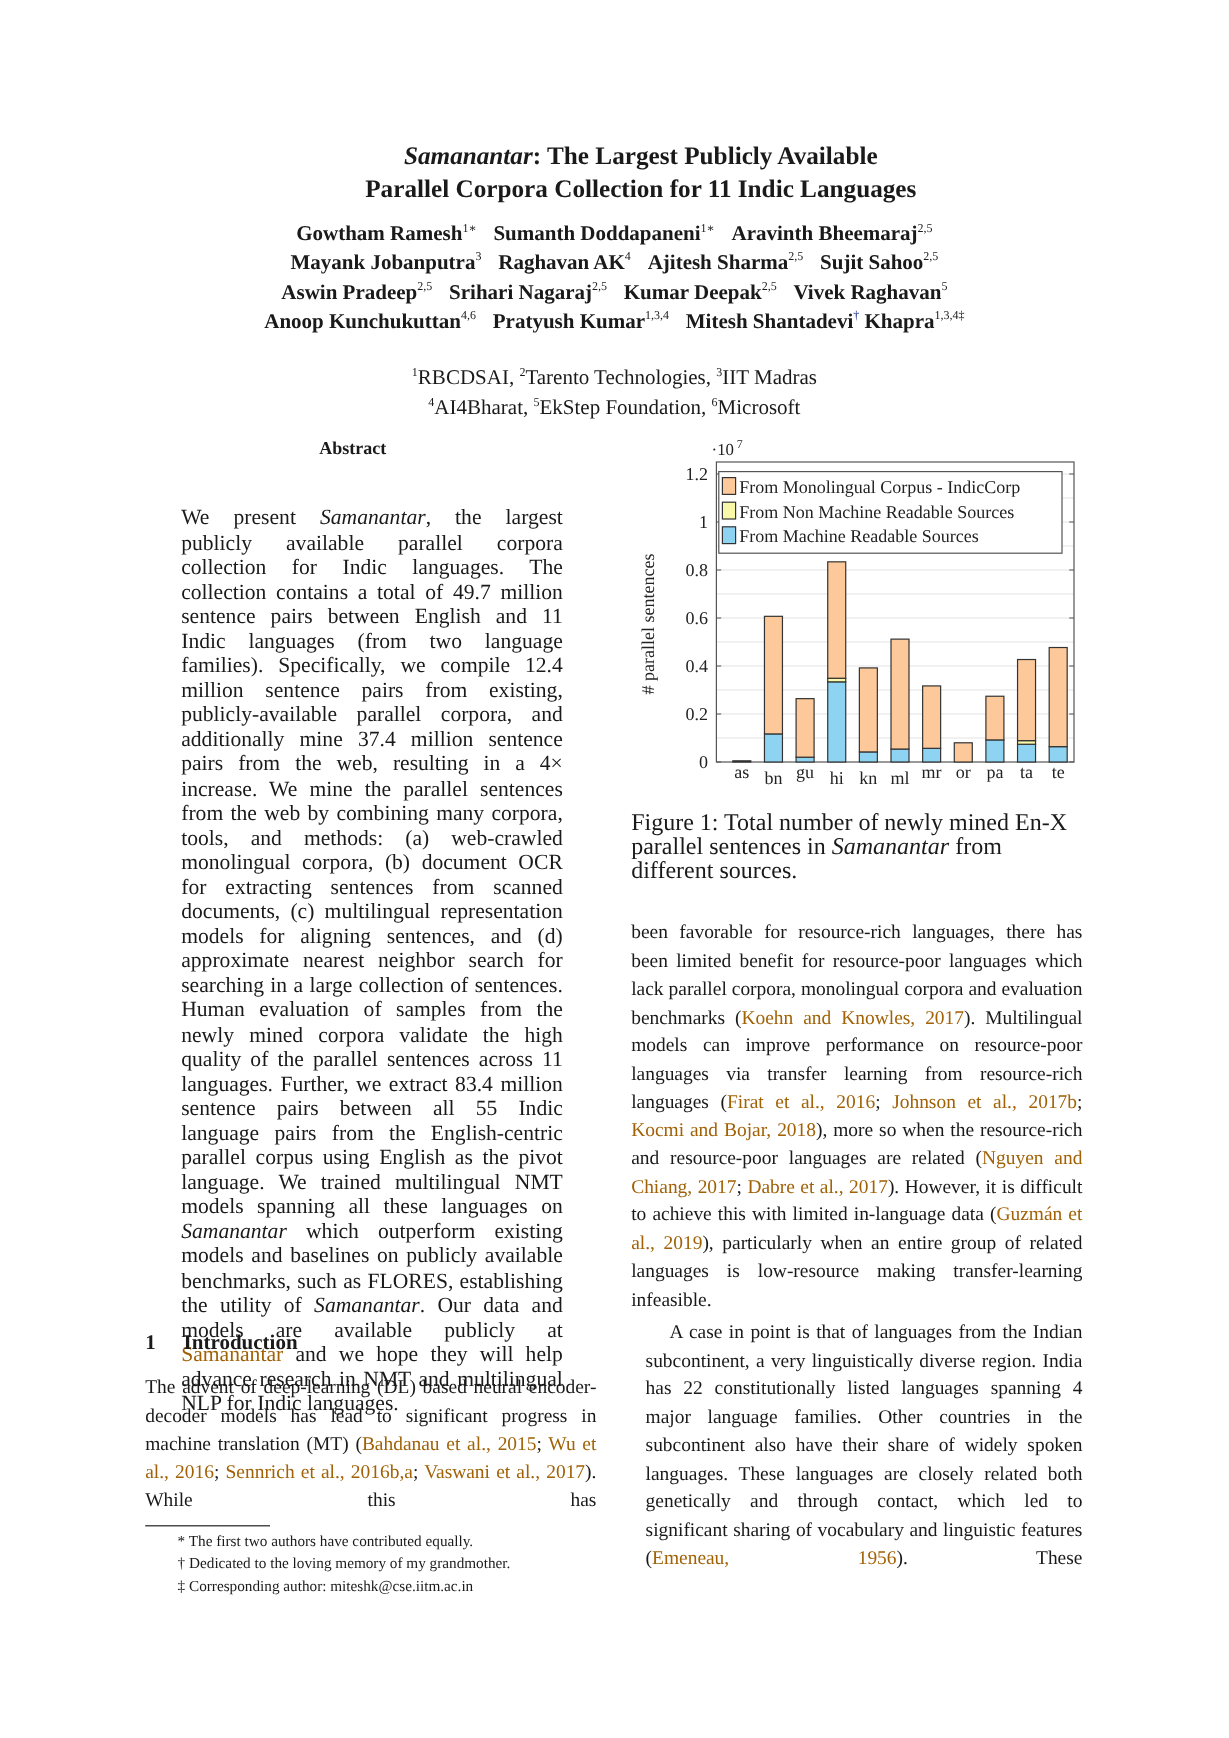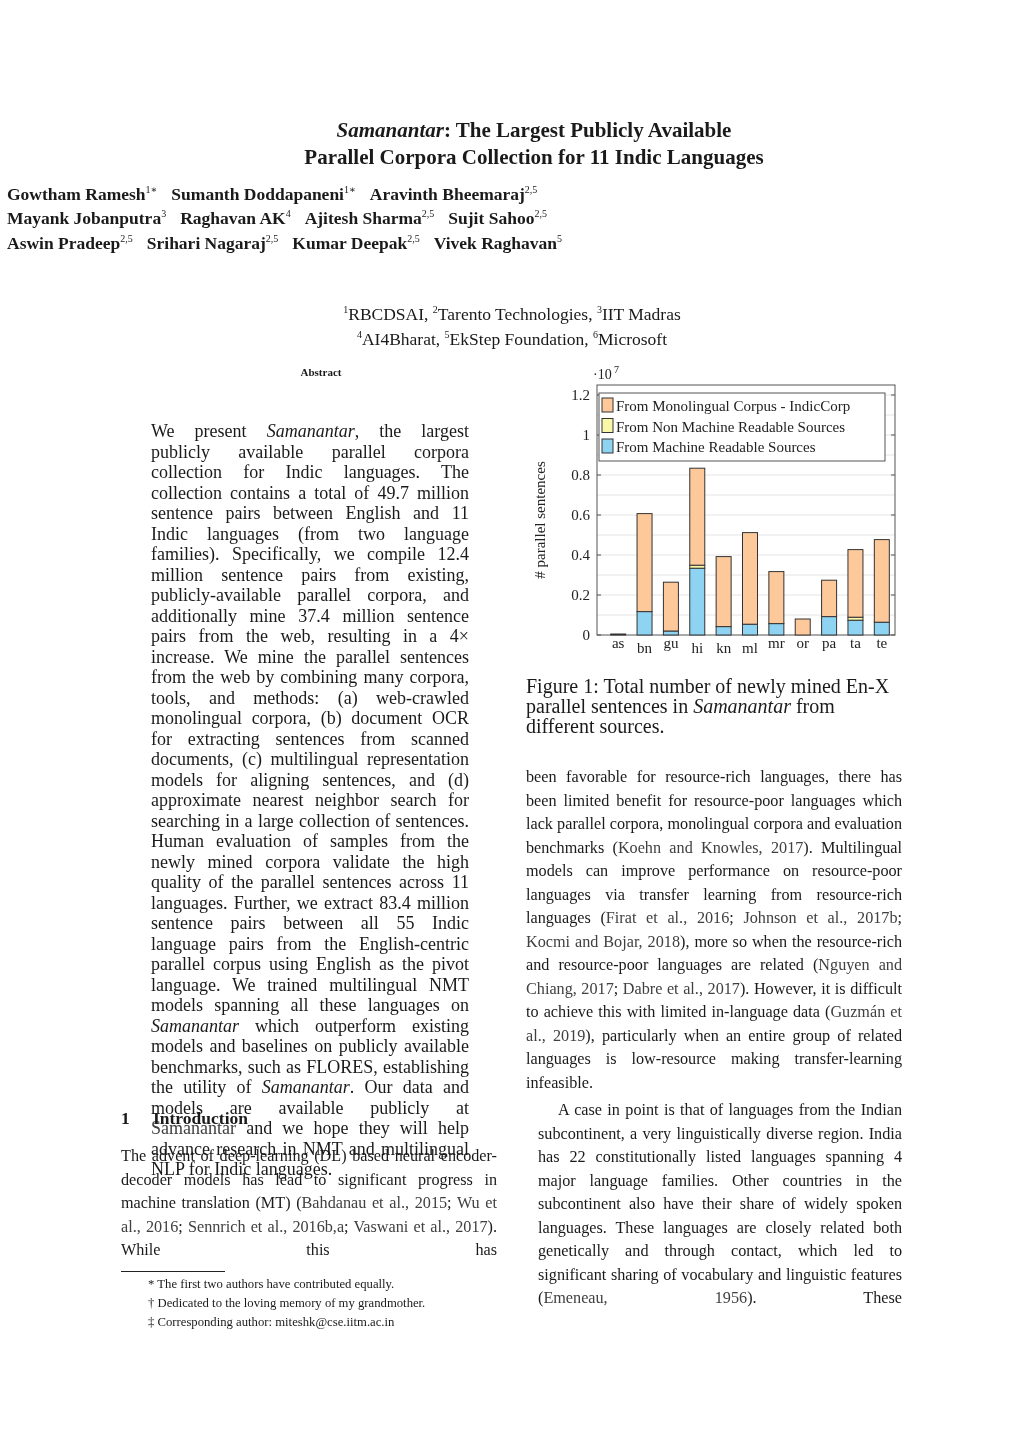--- a/index.html
+++ b/index.html
@@ -1,29 +1,29 @@
 <!DOCTYPE html>
 <html><head>
 <meta charset="utf-8">
 <style>
   * { box-sizing: border-box; margin: 0; padding: 0; }
   html, body { width: 1024px; height: 1448px; background: #ffffff; }
   body { position: relative; font-family: "Liberation Serif", "DejaVu Serif", serif; color: #1a1a1a; overflow: hidden; }
   .title { position: absolute; left: 0; width: 1024px; top: 117px; text-align: center; font-weight: bold; font-size: 21px; line-height: 27px; padding-left: 44px; }
   .title .it { font-style: italic; }
-  .authors { position: absolute; left: 0; width: 1024px; top: 182px; font-weight: bold; font-size: 17.5px; line-height: 24.3px; }
+  .authors { position: absolute; left: 0; width: 1024px; top: 182px; text-align: center; font-weight: bold; font-size: 17.5px; line-height: 24.3px; }
   .authors .row span.a { margin: 0 7px; white-space: nowrap; }
   sup { font-size: 10px; font-weight: normal; vertical-align: 7px; line-height: 0; }
   .affil { position: absolute; left: 0; width: 1024px; top: 302px; text-align: center; font-size: 17.5px; line-height: 24.5px; }
   .affil sup { vertical-align: 7px; }
-  .abs-head { position: absolute; left: 133px; width: 376px; top: 366px; text-align: center; font-weight: bold; font-size: 11px; }
+  .abs-head { position: absolute; left: 106px; width: 376px; top: 366px; text-align: center; font-weight: bold; font-size: 15px; }
   .abstract { position: absolute; left: 151px; width: 318px; top: 421px; font-size: 18px; line-height: 20.5px; text-align: justify; hyphens: none; }
   .abstract p { text-align-last: left; }
   .it { font-style: italic; }
-  .link { color: #404040; }
+  .link { color: #a16207; }
   .sec-head { position: absolute; left: 121px; top: 1108px; font-weight: bold; font-size: 17.5px; }
   .sec-head .num { display: inline-block; width: 32px; }
   .intro-l { position: absolute; left: 121px; width: 376px; top: 1145px; font-size: 16.2px; line-height: 23.5px; text-align: justify; }
   .intro-l p { text-align-last: justify; }
   .fn-rule { position: absolute; left: 121px; top: 1271px; width: 104px; height: 1px; background: #222; }
   .footnotes { position: absolute; left: 148px; top: 1275px; font-size: 12.7px; line-height: 19px; }
   .figure { position: absolute; left: 526px; top: 362px; width: 380px; height: 300px; }
   .fig-caption { position: absolute; left: 526px; width: 380px; top: 676px; font-size: 20px; line-height: 20px; }
   .intro-r { position: absolute; left: 526px; width: 376px; top: 766px; font-size: 16.2px; line-height: 23.5px; text-align: justify; }
   .intro-r p { margin-bottom: 4px; }
@@ -36,20 +36,21 @@
 
 <div class="title">
   <div><span class="it">Samanantar</span><span>: The Largest Publicly Available</span></div>
   <div>Parallel Corpora Collection for 11 Indic Languages</div>
 </div>
 
 <div class="authors" id="authors">
     <div class="row"><span class="a">Gowtham Ramesh<sup>1∗</sup></span><span class="a">Sumanth Doddapaneni<sup>1∗</sup></span><span class="a">Aravinth Bheemaraj<sup>2,5</sup></span></div>
     <div class="row"><span class="a">Mayank Jobanputra<sup>3</sup></span><span class="a">Raghavan AK<sup>4</sup></span><span class="a">Ajitesh Sharma<sup>2,5</sup></span><span class="a">Sujit Sahoo<sup>2,5</sup></span></div>
     <div class="row"><span class="a">Aswin Pradeep<sup>2,5</sup></span><span class="a">Srihari Nagaraj<sup>2,5</sup></span><span class="a">Kumar Deepak<sup>2,5</sup></span><span class="a">Vivek Raghavan<sup>5</sup></span></div>
+    <div class="row"><span class="a">Anoop Kunchukuttan<sup>4,6</sup></span><span class="a">Pratyush Kumar<sup>1,3,4</sup></span><span class="a">Mitesh Shantadevi<sup style="color: rgb(28, 42, 138);">†</sup> Khapra<sup>1,3,4‡</sup></span></div>
   </div>
 
 <div class="affil" id="affil">
     <div><sup>1</sup>RBCDSAI, <sup>2</sup>Tarento Technologies, <sup>3</sup>IIT Madras</div>
     <div><sup>4</sup>AI4Bharat, <sup>5</sup>EkStep Foundation, <sup>6</sup>Microsoft</div>
   </div>
 
 <div class="abs-head">Abstract</div>
 <div class="abstract">
   <p><span>We present </span><span class="it">Samanantar</span><span>, the largest publicly available parallel corpora collection for Indic languages.  The collection contains a total of 49.7 million sentence pairs between English and 11 Indic languages (from two language families).  Specifically, we compile 12.4 million sentence pairs from existing, publicly-available parallel corpora, and additionally mine 37.4 million sentence pairs from the web, resulting in a 4× increase.  We mine the parallel sentences from the web by combining many corpora, tools, and methods:  (a) web-crawled monolingual corpora, (b) document OCR for extracting sentences from scanned documents, (c) multilingual representation models for aligning sentences, and (d) approximate nearest neighbor search for searching in a large collection of sentences. Human evaluation of samples from the newly mined corpora validate the high quality of the parallel sentences across 11 languages.  Further, we extract 83.4 million sentence pairs between all 55 Indic language pairs from the English-centric parallel corpus using English as the pivot language. We trained multilingual NMT models spanning all these languages on </span><span class="it">Samanantar</span><span> which outperform existing models and baselines on publicly available benchmarks, such as FLORES, establishing the utility of </span><span class="it">Samanantar</span><span>.  Our data and models are available publicly at </span><span class="link">Samanantar</span><span> and we hope they will help advance research in NMT and multilingual NLP for Indic languages.</span></p>

